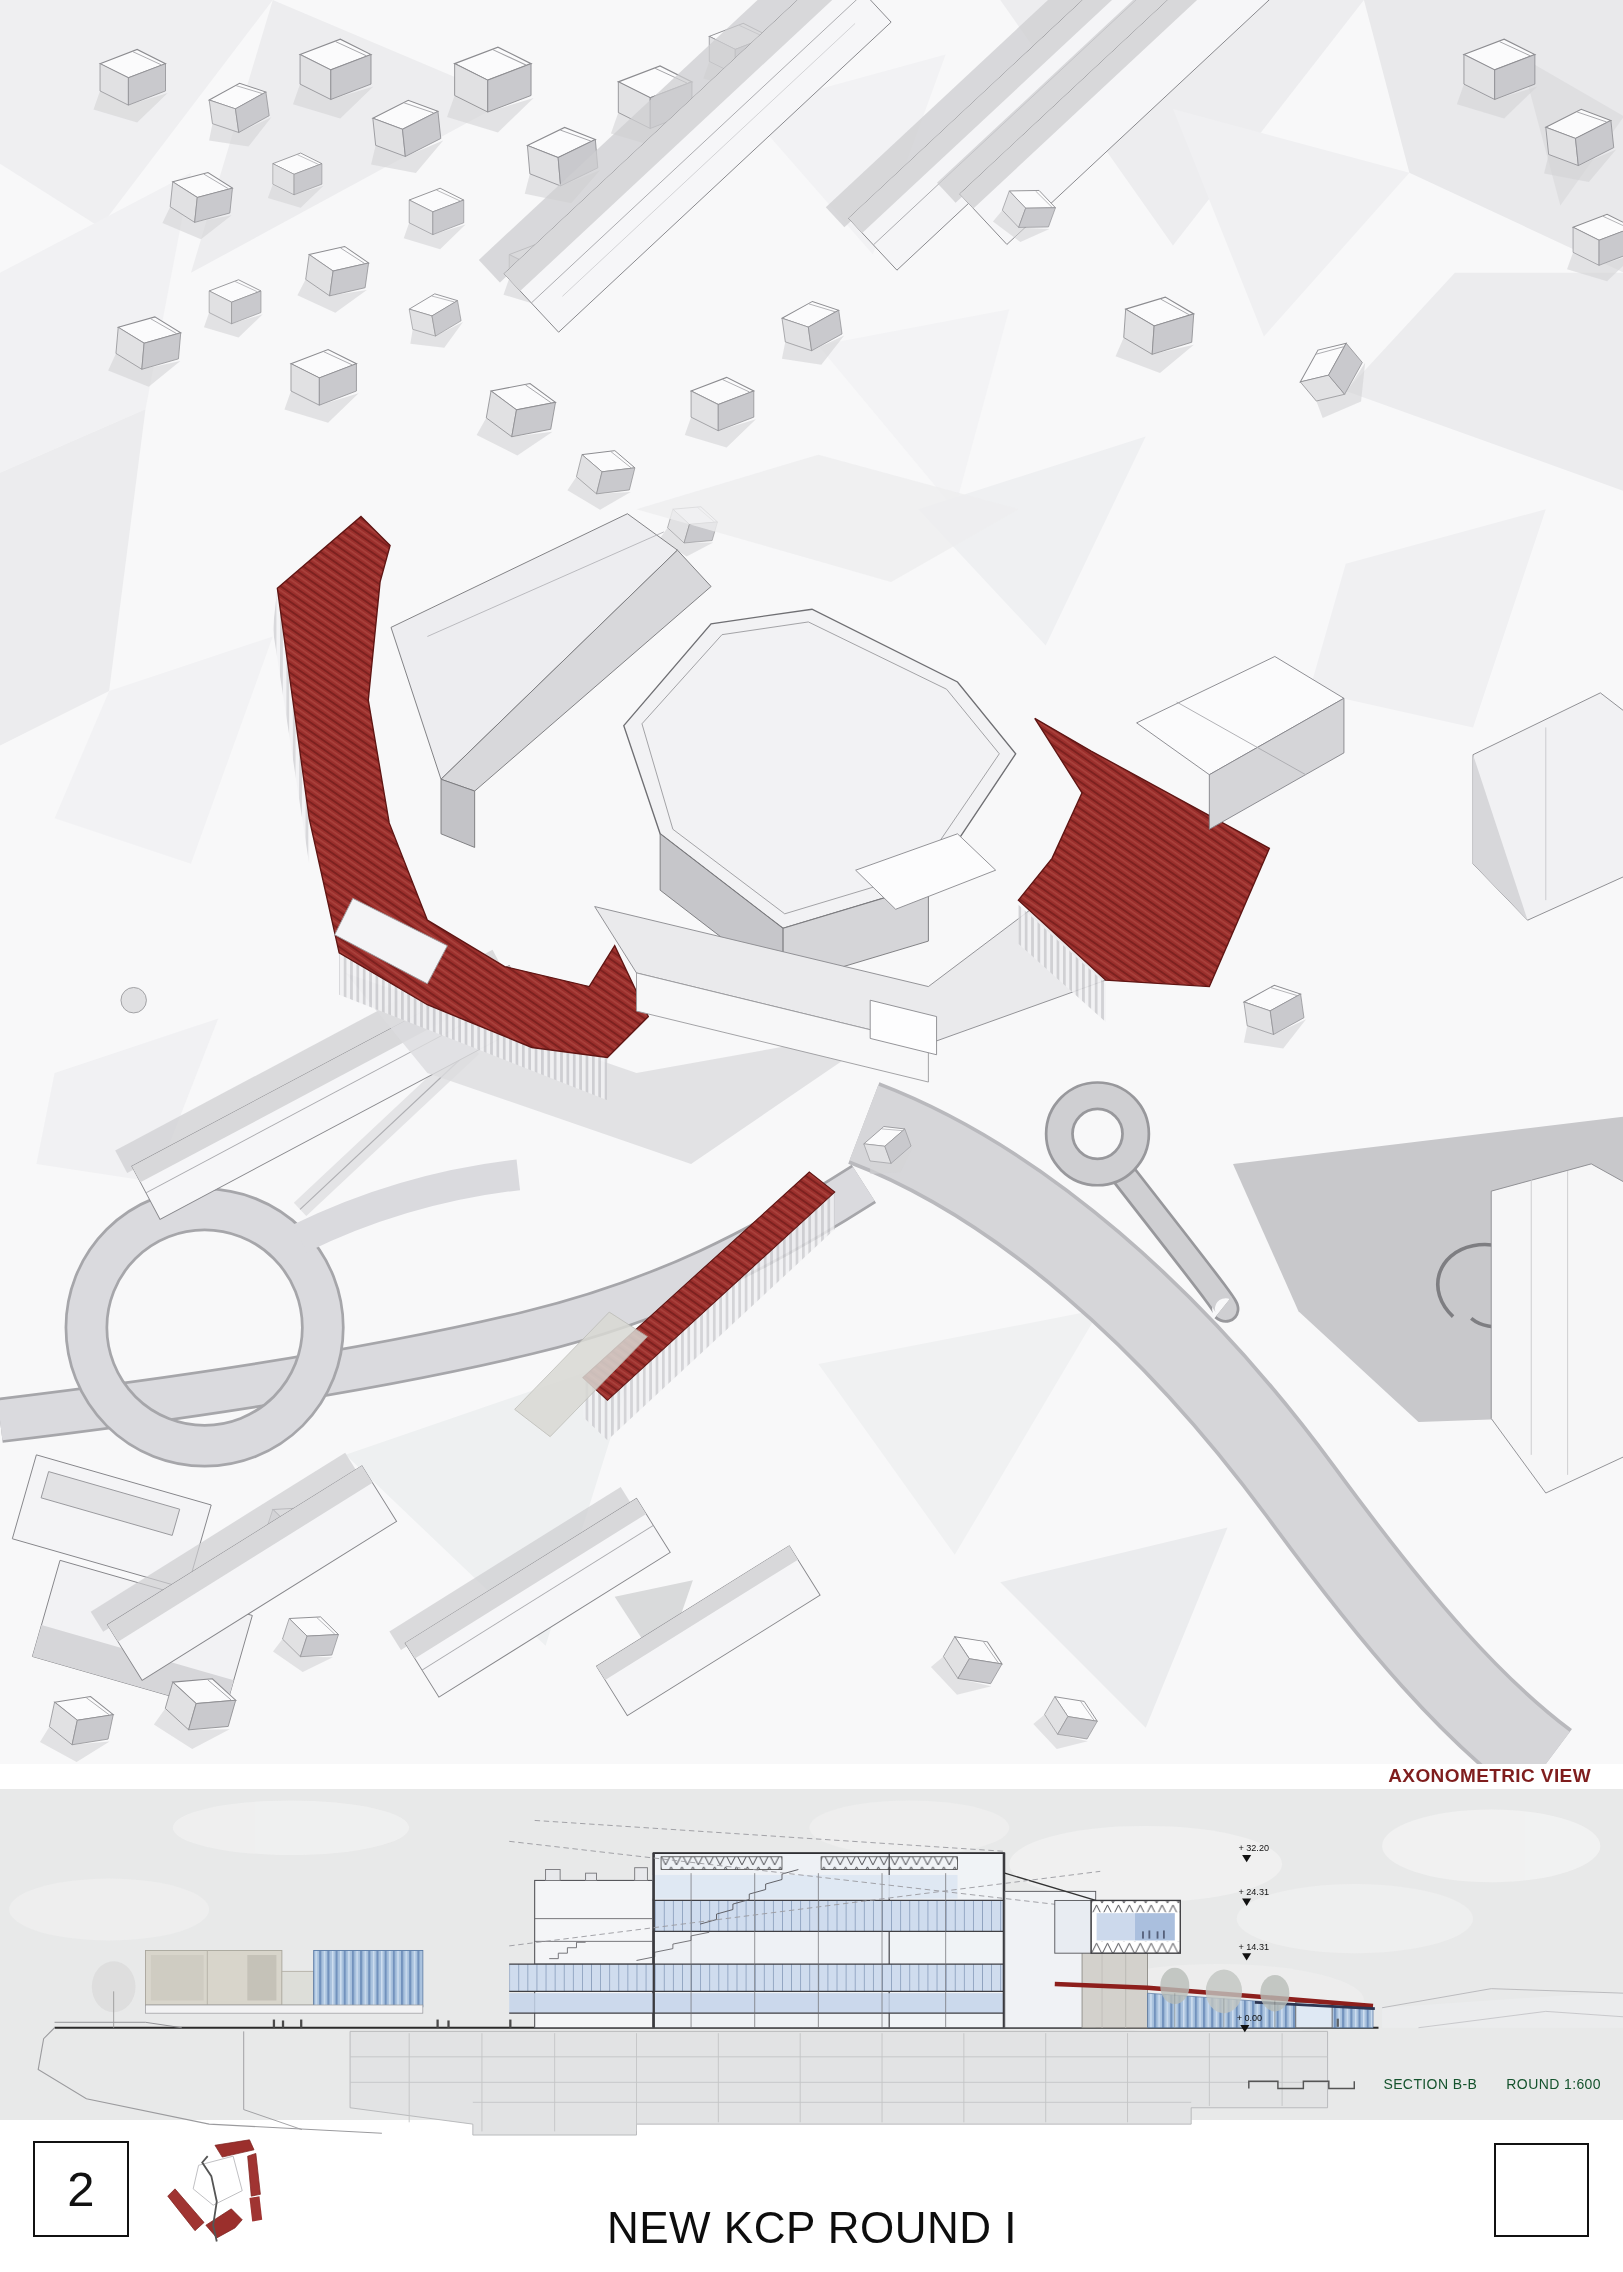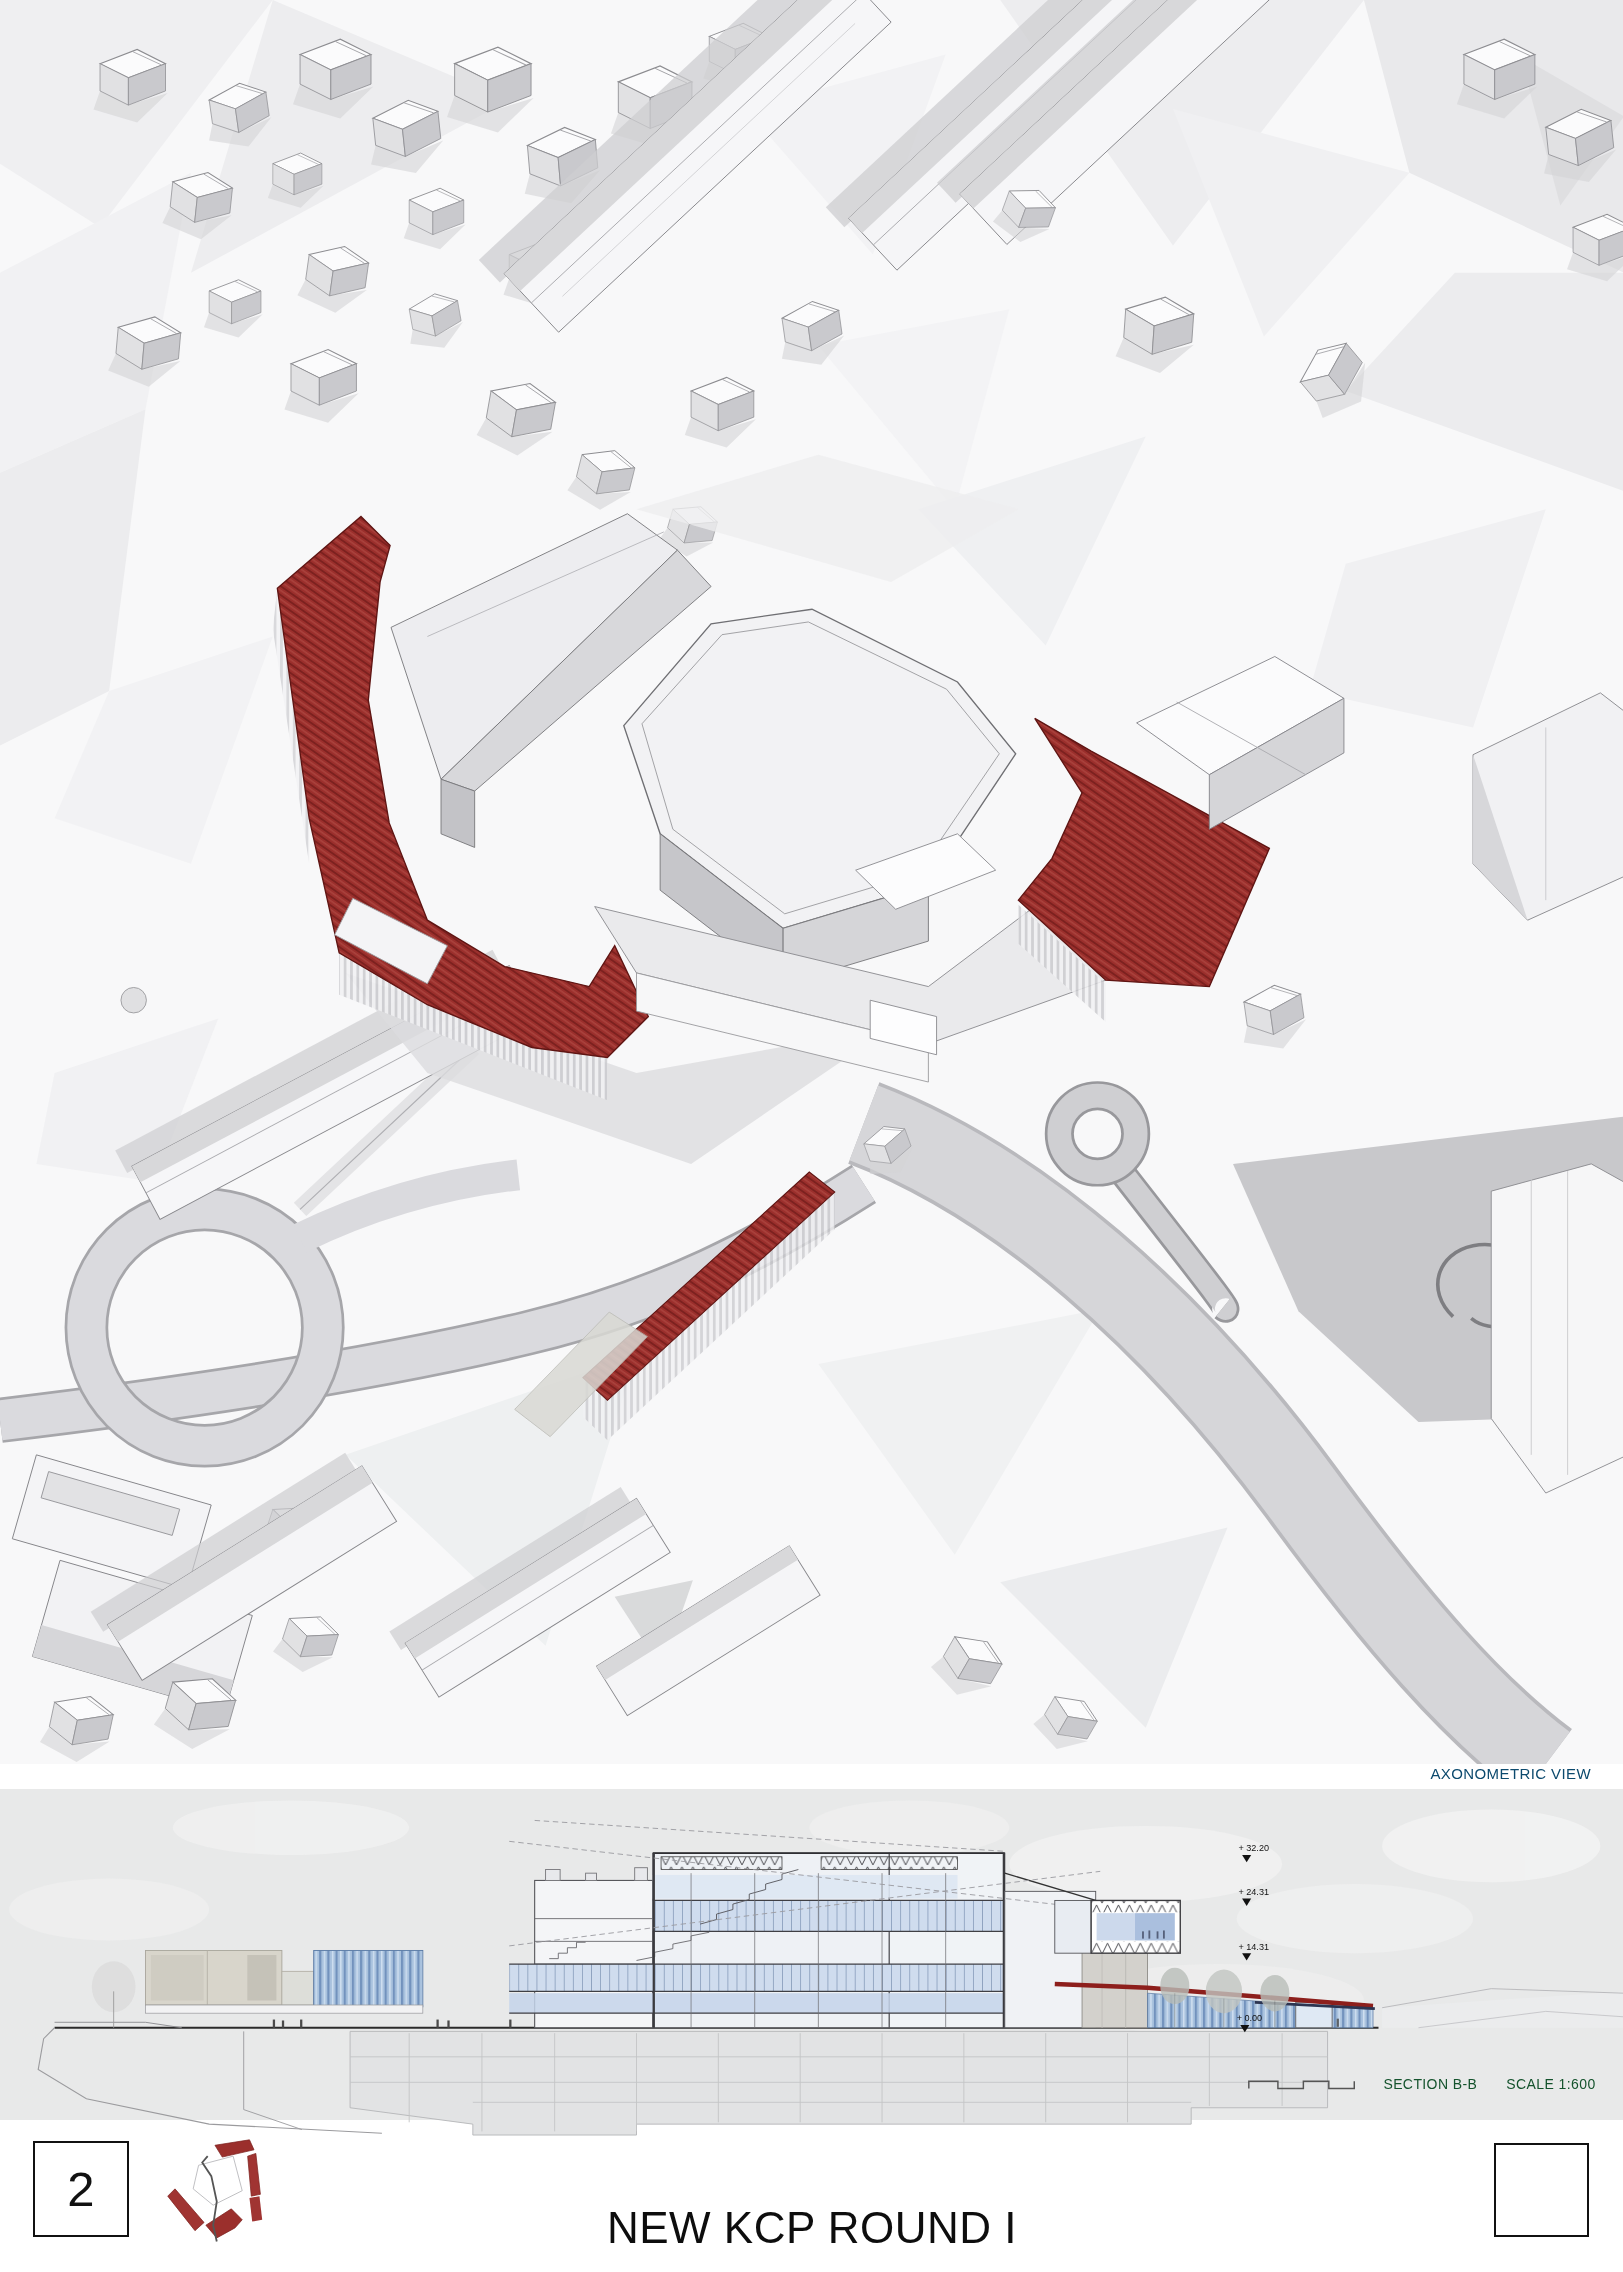--- a/index.html
+++ b/index.html
@@ -1,19 +1,19 @@
 <!DOCTYPE html>
 <html style="font-size:14.5px"><head>
 <meta charset="utf-8">
 <style>
   html,body{margin:0;padding:0;background:#ffffff;}
   .board{position:relative;width:1624px;height:2273px;background:#ffffff;overflow:hidden;
          font-family:"Liberation Sans", sans-serif;color:#111;}
   .axon{position:absolute;left:0;top:0;width:1624px;height:1764px;}
-  .axon-label{position:absolute;top:1765px;right:33px;font-size:15px;letter-spacing:0.4px;color:#0c4a6e;}
+  .axon-label{position:absolute;top:1765px;right:33px;font-size:19px;letter-spacing:0.4px;color:#7f1d1d;font-weight:bold;}
   .sky-band{position:absolute;left:0;top:1789px;width:1624px;height:331px;background:#e8e9e9;}
   .section-svg{position:absolute;left:0;top:1764px;width:1624px;height:382px;}
   .section-caption{position:absolute;left:1247px;top:2073px;display:flex;align-items:center;gap:16.4px;}
   .section-caption .txt{font-size:14px;letter-spacing:0.4px;color:#14532d;white-space:nowrap;}
   .scale-txt{margin-left:12.7px;}
   .sheet-box{position:absolute;left:33px;top:2141px;width:92px;height:92px;border:2.7px solid #111;
              background:#fff;display:flex;align-items:center;justify-content:center;}
   .sheet-box span{font-size:49px;color:#111;}
   .empty-box{position:absolute;left:1494px;top:2143px;width:91px;height:90px;border:2.7px solid #111;background:#fff;}
   .keyplan{position:absolute;left:162px;top:2138px;width:115px;height:109px;}
@@ -424,21 +424,21 @@
       <text x="1360" y="283">+ 0.00</text>
       <polygon points="1364,287 1374,287 1369,295"></polygon>
     </g>
   </svg>
 
   <div class="section-caption">
     <svg width="120" height="22" viewBox="0 0 132 24">
       <polyline points="2,17 2,9 34,9 34,17 62,17 62,9 90,9 90,17 118,17 118,9" fill="none" stroke="#555" stroke-width="1.6"></polyline>
     </svg>
     <span class="txt">SECTION B-B</span>
-    <span class="txt scale-txt">SCALE 1:600</span>
+    <span class="txt scale-txt">ROUND 1:600</span>
   </div>
 
   <div class="sheet-box">
     <span>2</span>
   </div>
 
   <svg class="keyplan" viewBox="0 0 126 120">
     <polygon points="40,30 78,20 88,58 56,74 34,56" fill="#ffffff" stroke="#b9b9bd"></polygon>
     <polygon points="58,8 96,2 101,13 66,21" fill="#9b2f2c" stroke="#7c211f" stroke-width=".8"></polygon>
     <polygon points="94,20 103,17 108,62 98,64" fill="#a03432" stroke="#7c211f" stroke-width=".8"></polygon>

